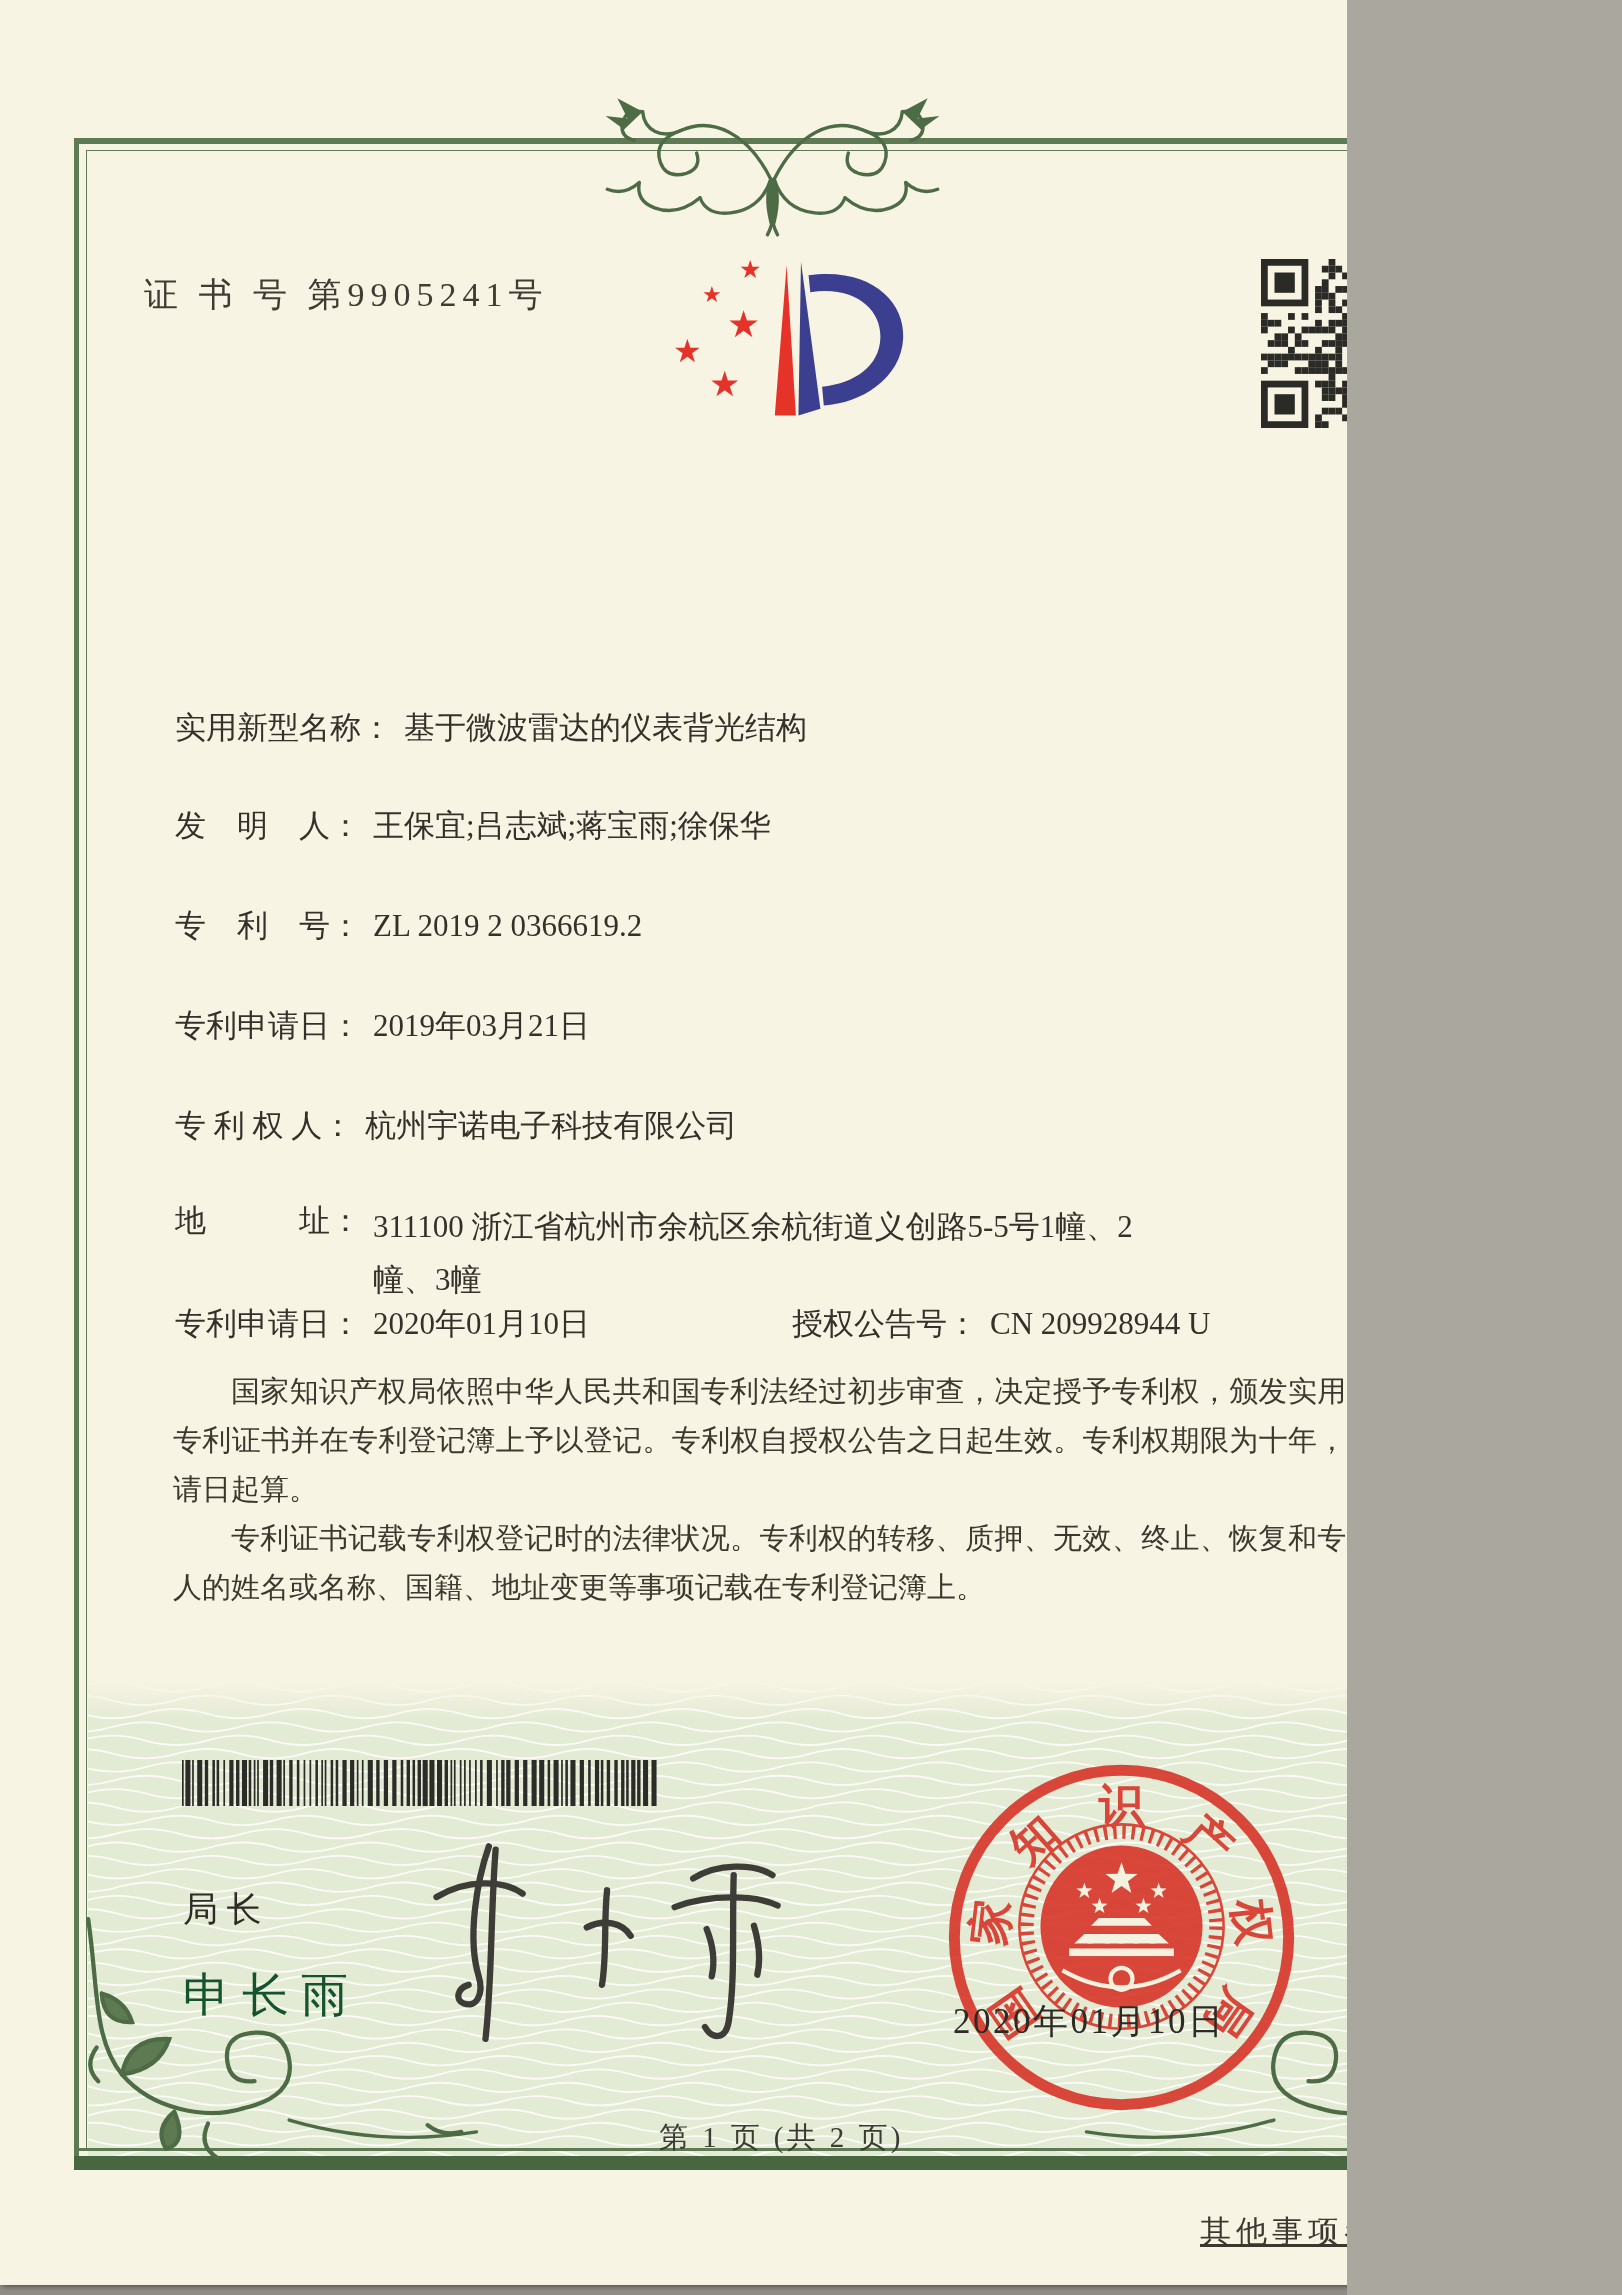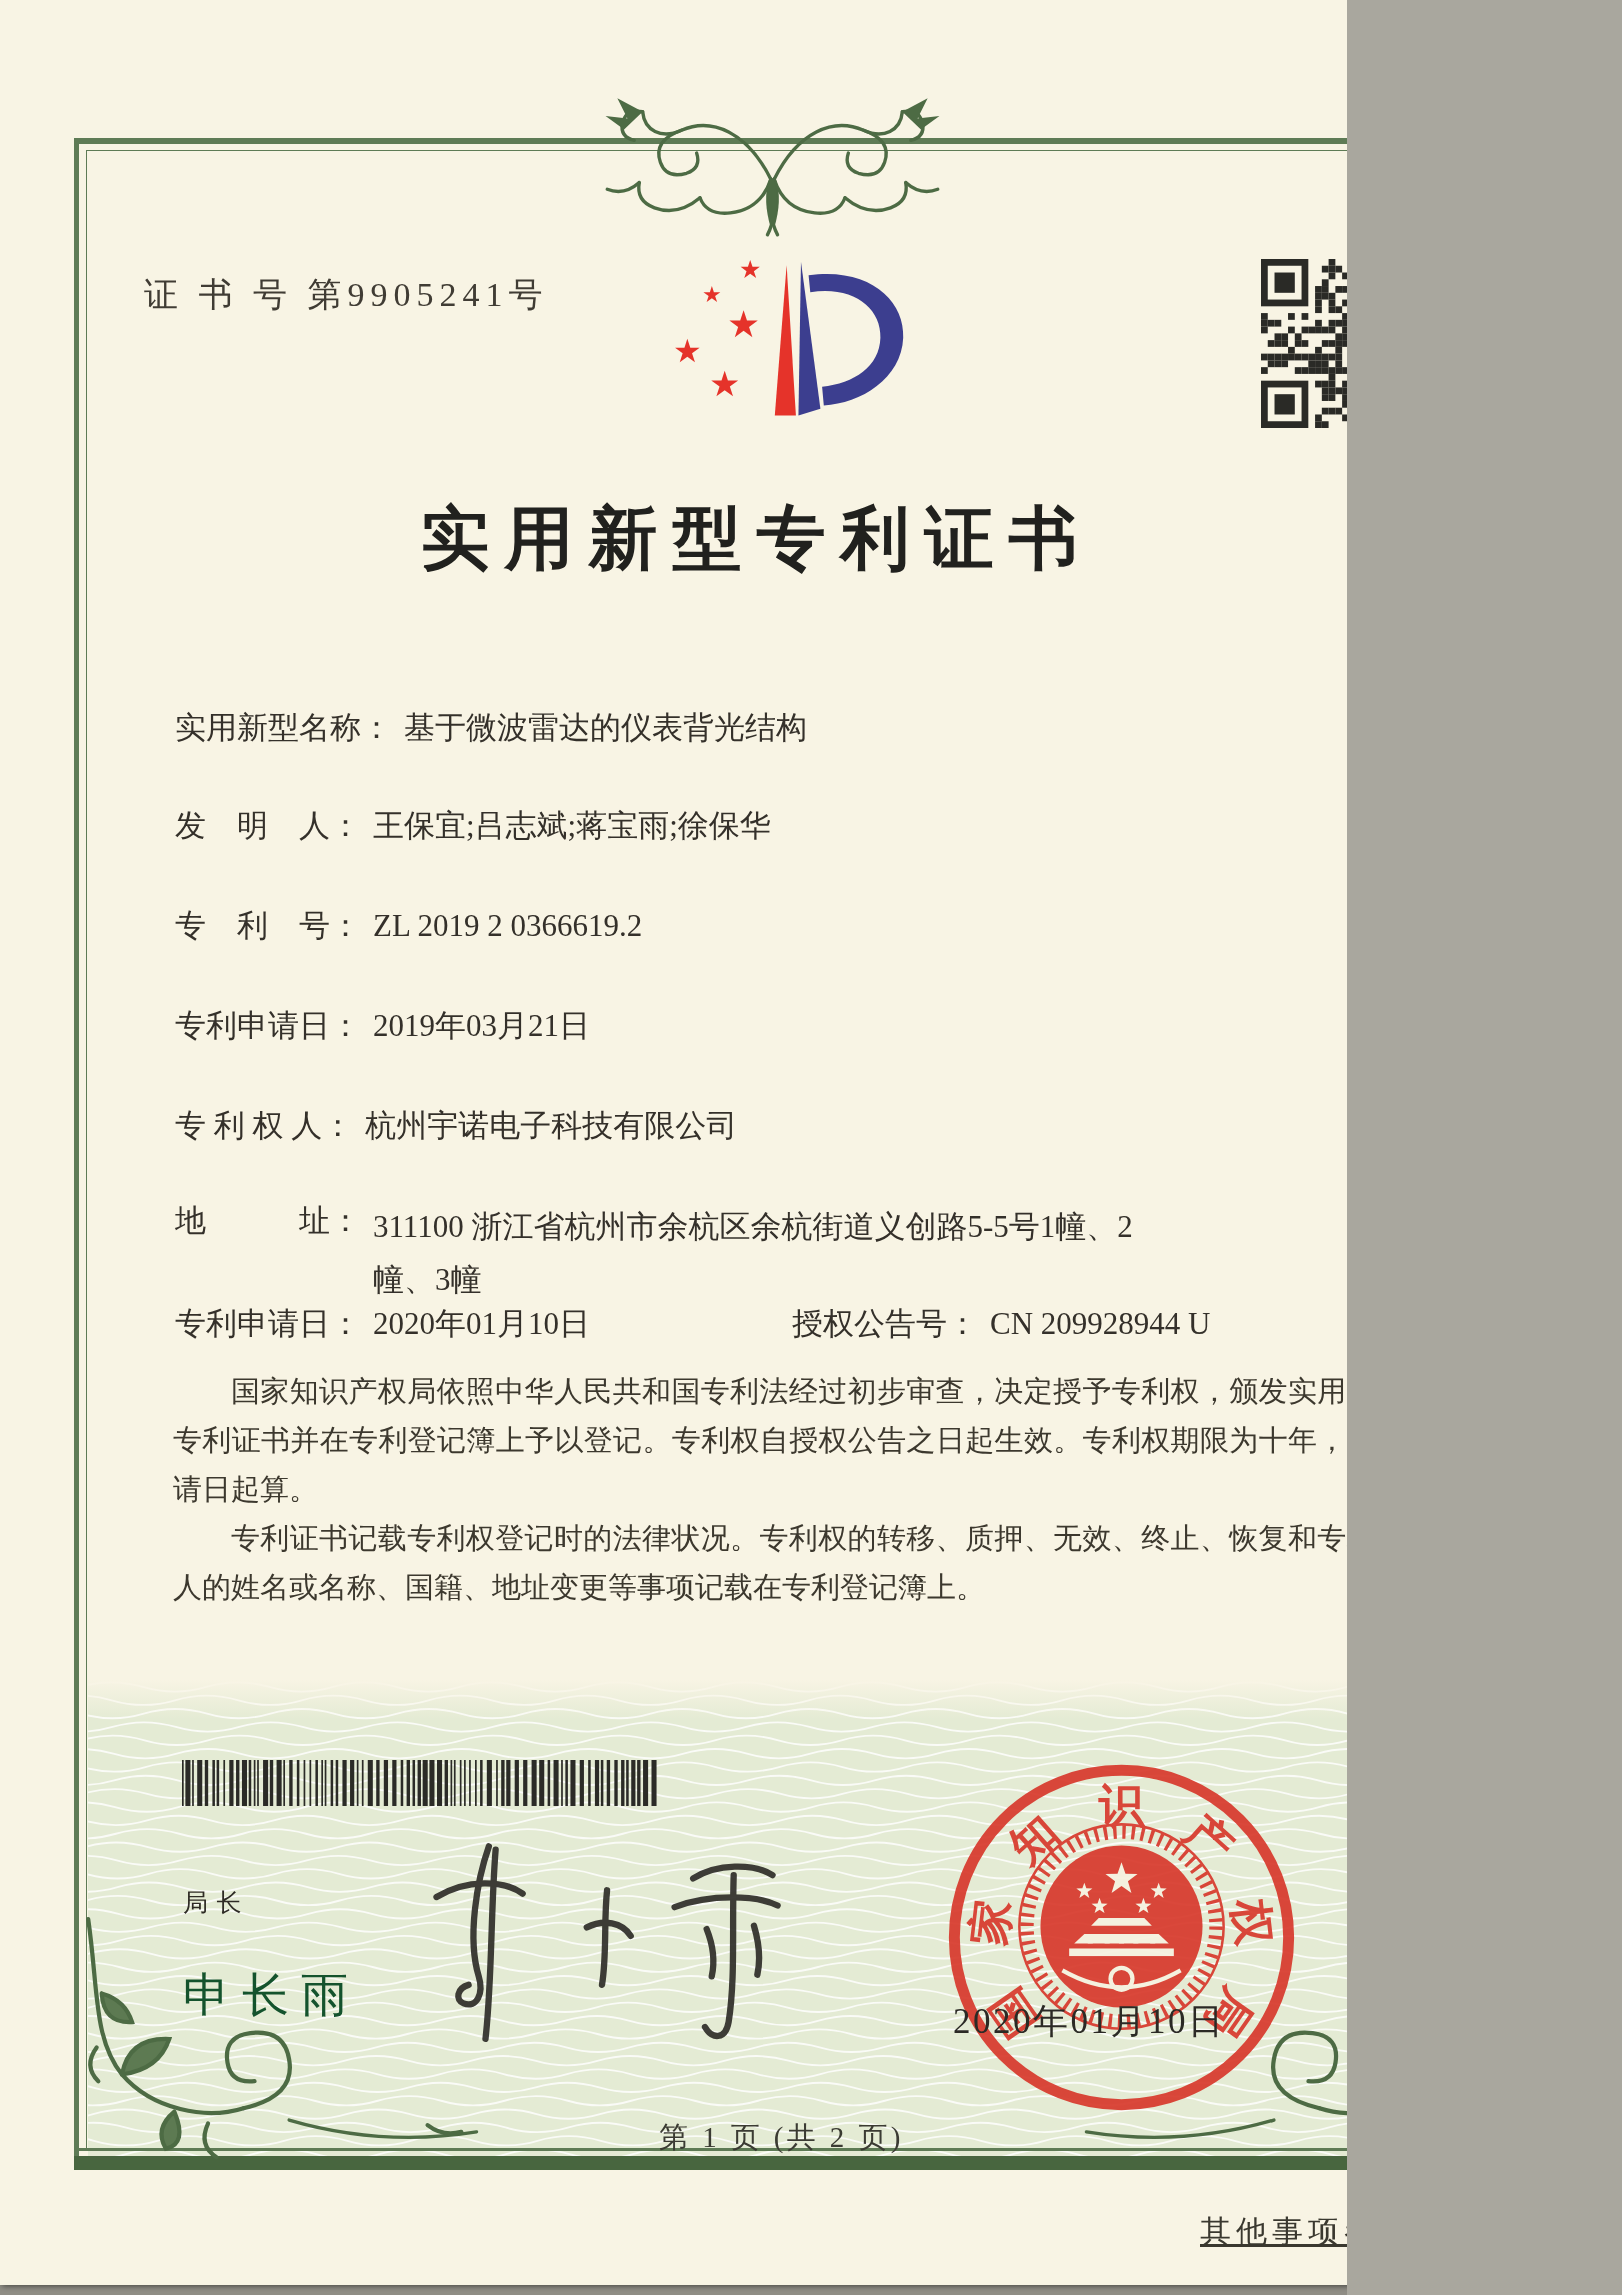--- a/index.html
+++ b/index.html
@@ -33,21 +33,21 @@
   .addr{top:1200px;white-space:normal;display:flex;align-items:flex-start;}
   .addr .val{display:inline-block;width:794px;line-height:53px;margin-left:12px;}
   .grant{top:1303px;}
   .grant2{position:absolute;left:617px;top:0;}
   
   .body-text{position:absolute;left:173px;top:1367px;width:1232px;font-size:29px;
              line-height:49px;color:#3c382e;text-align:justify;}
   .body-text p{margin:0;text-indent:2em;}
   
   .barcode{position:absolute;left:182px;top:1760px;width:483px;height:46px;}
-  .director-title{position:absolute;left:183px;top:1886px;font-size:25px;letter-spacing:8.5px;color:#2e2b25;}
+  .director-title{position:absolute;left:183px;top:1886px;font-size:35px;letter-spacing:8.5px;color:#2e2b25;}
   .director-name{position:absolute;left:183px;top:1964px;font-size:47px;letter-spacing:12px;color:#14532d;}
   .signature{position:absolute;left:396px;top:1819px;width:439px;height:254px;}
   .seal{position:absolute;left:940px;top:1756px;width:363px;height:363px;}
   .seal-date{position:absolute;left:953px;top:1998px;font-size:35px;letter-spacing:2.5px;color:#2b2a25;}
   .page-num{position:absolute;left:74px;top:2118px;width:1415px;text-align:center;
             font-size:29px;letter-spacing:3.4px;color:#3b3b33;}
   .footer-note{position:absolute;left:0;top:2211px;width:1488px;text-align:right;
                font-size:31px;letter-spacing:5px;color:#3a382f;text-decoration:underline;}
   
   .dragon{position:absolute;left:536px;top:78px;width:473px;height:172px;}
@@ -398,21 +398,20 @@
         <rect x="8" y="8" width="40" height="40" fill="#f8f4e4"></rect>
         <rect x="16" y="16" width="24" height="24" fill="#2a2a26"></rect>
         <rect x="144" y="0" width="56" height="56" fill="#2a2a26"></rect>
         <rect x="152" y="8" width="40" height="40" fill="#f8f4e4"></rect>
         <rect x="160" y="16" width="24" height="24" fill="#2a2a26"></rect>
         <rect x="0" y="144" width="56" height="56" fill="#2a2a26"></rect>
         <rect x="8" y="152" width="40" height="40" fill="#f8f4e4"></rect>
         <rect x="16" y="160" width="24" height="24" fill="#2a2a26"></rect>
       </svg>
 
-    <div class="title">实用新型专利证书</div>
 
     <div class="frow r0">
       <span class="lab">实用新型名称：</span><span class="val">基于微波雷达的仪表背光结构</span>
     </div>
     <div class="frow r1">
       <span class="lab">发　明　人：</span><span class="val">王保宜;吕志斌;蒋宝雨;徐保华</span>
     </div>
     <div class="frow r2">
       <span class="lab">专　利　号：</span><span class="val">ZL 2019 2 0366619.2</span>
     </div>

